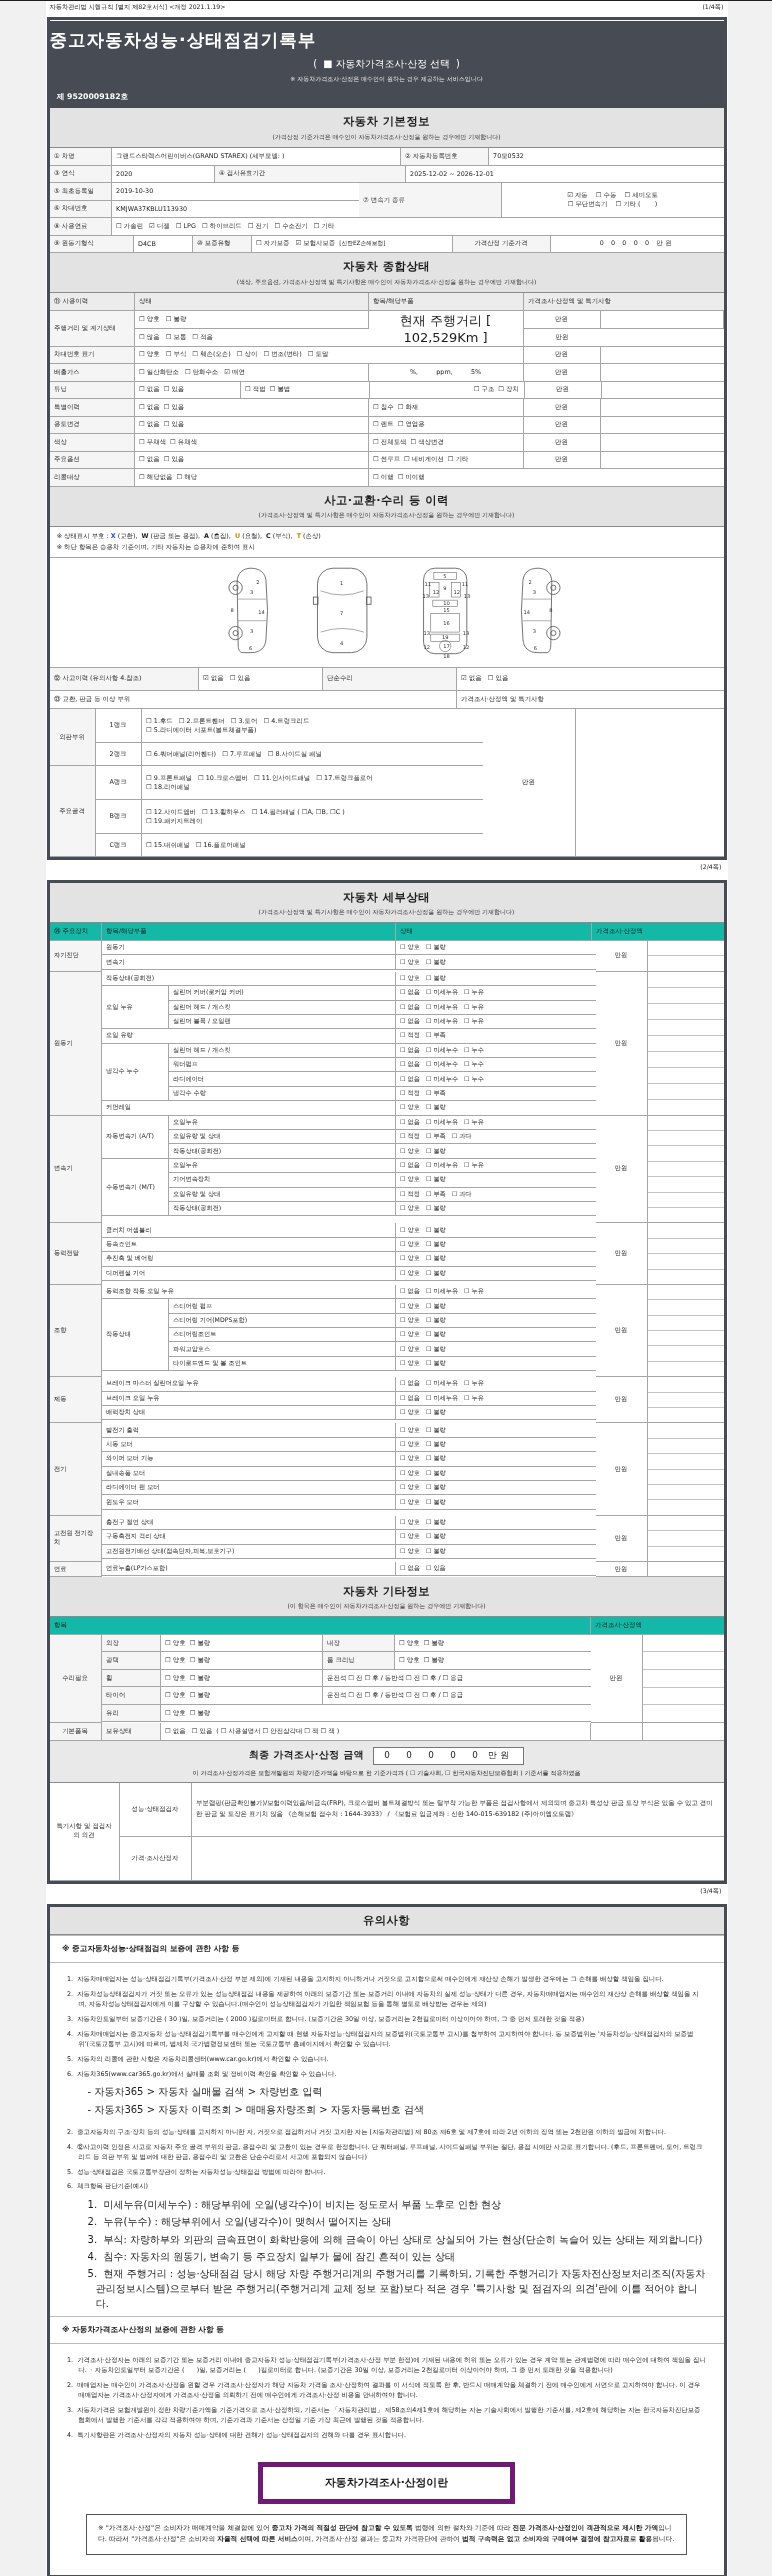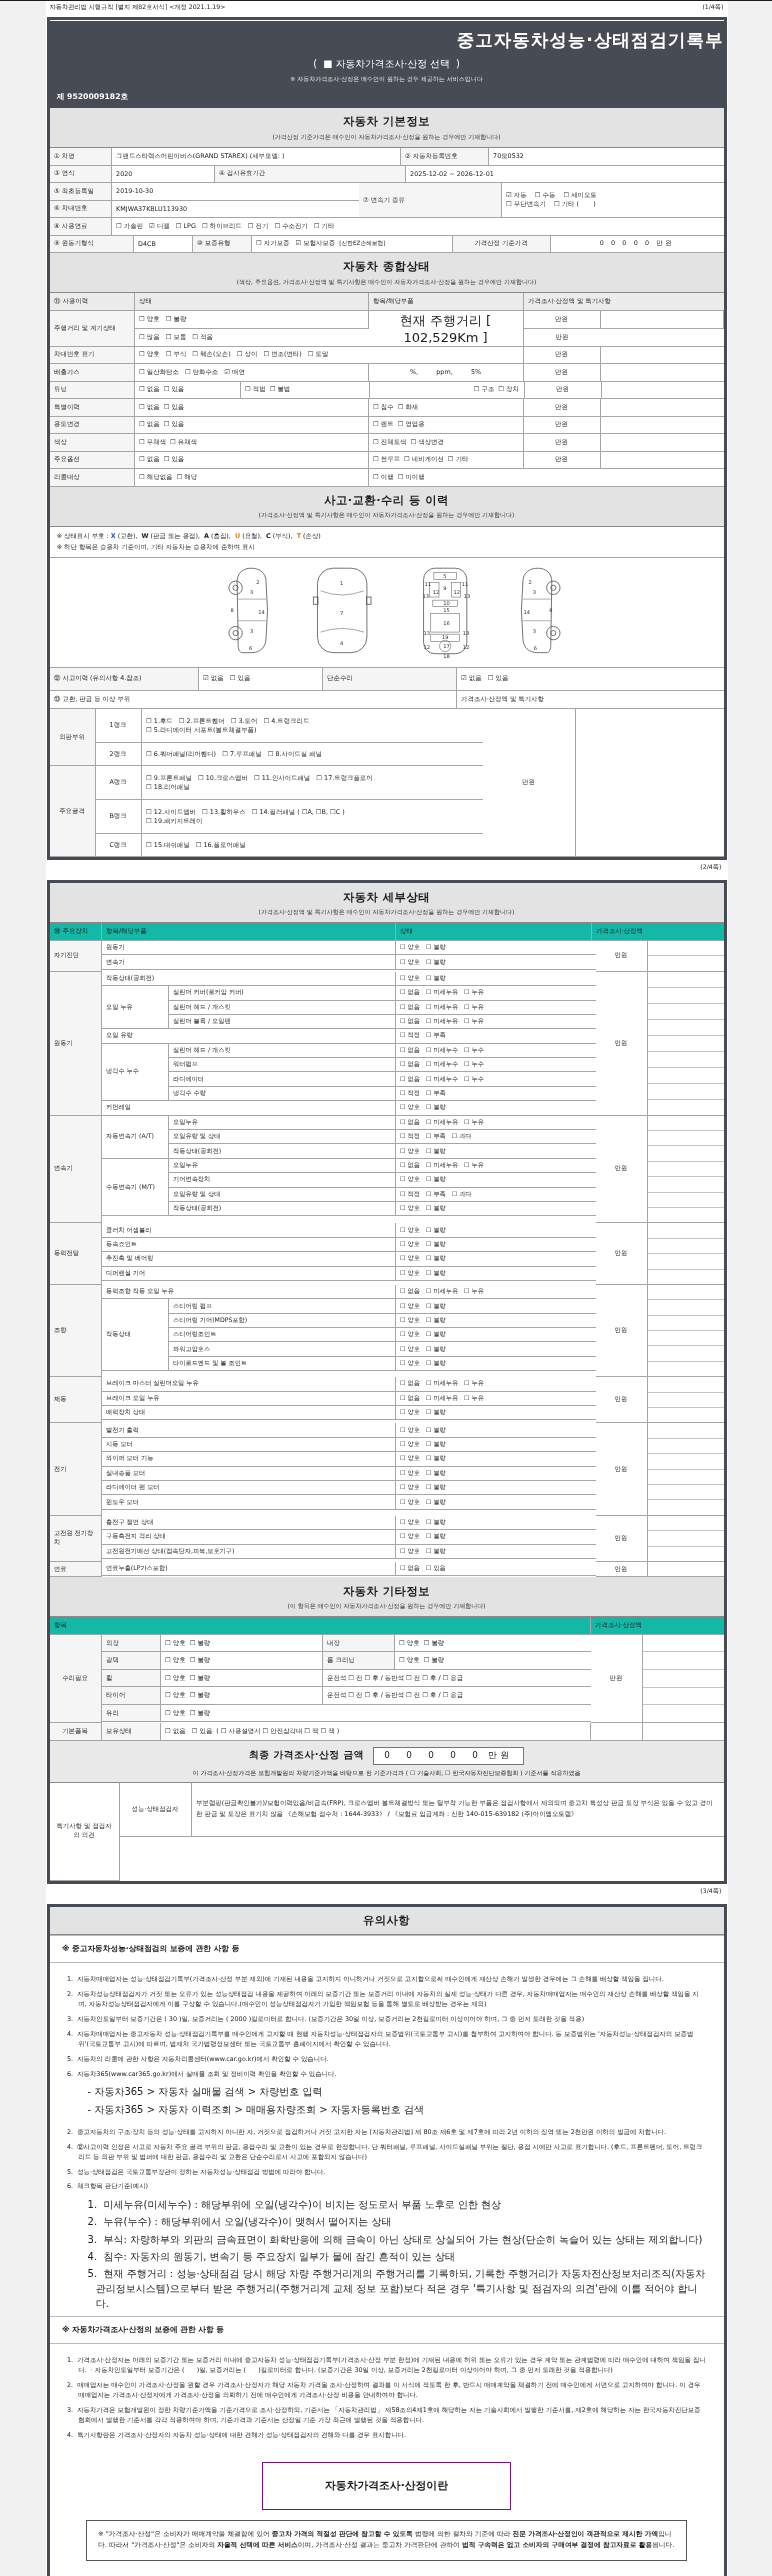--- a/index.html
+++ b/index.html
@@ -3,21 +3,21 @@
 <meta charset="utf-8">
 <style>
   html,body{margin:0;padding:0;background:#f1f1f2;}
   body{width:773px;font-family:"DejaVu Sans","Liberation Sans",sans-serif;color:#1c1c1c;}
   .topline{height:1px;background:#1e1e1e;}
   .sheet{width:680px;margin:0 auto;background:#fff;padding:0 1px 15.5px 1px;}
   .formref{display:flex;justify-content:space-between;font-size:6.2px;color:#222;padding:2.1px 3.1px 5.2px 3.1px;background:#fff;}
   .pagemark{text-align:right;font-size:6.2px;padding:3.1px 5.2px 8.2px 0;color:#222;}
   .pageblock{border:3.6px solid #474b53;background:#fff;}
   .darkhead{background:#474b53;border-top:1.5px solid #fff;color:#fff;padding:7.2px 0 3.1px 0;}
-  .darkhead .t{font-size:17.5px;font-weight:bold;text-align:right;letter-spacing:1px;}
+  .darkhead .t{font-size:17.5px;font-weight:bold;text-align:left;letter-spacing:1px;}
   .darkhead .s{font-size:9.8px;text-align:center;margin-top:5.2px;}
   .darkhead .sn{font-size:6px;text-align:center;margin-top:4.1px;color:#e8e8e8;}
   .docno{font-size:7.7px;font-weight:bold;text-align:left;padding:8.2px 2.1px 3.1px 7.2px;}
   .sechead{background:#e3e3e3;border-bottom:0.5px solid #8a8a8a;text-align:center;padding:6.2px 0 5.2px 0;}
   .sechead .h{font-size:11.3px;font-weight:bold;letter-spacing:0.5px;}
   .sechead .n{font-size:6px;margin-top:3.6px;color:#333;}
   [data-bind]{white-space:pre-wrap;}
   .fr{display:flex;}
   .c{border-right:0.5px solid #a6a6a6;border-bottom:0.5px solid #a6a6a6;display:flex;align-items:center;padding:1px 4.6px;box-sizing:border-box;font-size:6.4px;}
   .c:last-child{border-right:none;}
@@ -55,21 +55,21 @@
   .finalrow{display:flex;justify-content:center;align-items:center;gap:9px;}
   .finalrow .fl{font-size:9.8px;font-weight:bold;letter-spacing:0.5px;}
   .finalrow .fv{font-size:8.8px;border:0.5px solid #777;background:#fff;padding:2.1px 10.3px;letter-spacing:3.6px;}
   .finalnote{font-size:6px;margin-top:4.1px;color:#222;}
   .op .c{font-size:6.4px;}
   .noticewrap{padding:0 0 7.2px 0;}
   .subhead{border-bottom:0.5px solid #bbb;border-top:0.5px solid #bbb;padding:8.2px 12.4px;font-size:7.7px;font-weight:bold;background:#fff;}
   .nlist{padding:7.2px 17.5px 3.1px 17.5px;}
   .ni{font-size:6.4px;line-height:1.55;margin:5px 0;padding-left:11.3px;text-indent:-11.3px;color:#1a1a1a;}
   .nsub{font-size:10px;line-height:1.5;margin:2.1px 0 2.1px 20.6px;padding-left:8.2px;text-indent:-8.2px;}
-  .boxtitle{width:247px;margin:13.4px auto 9.3px auto;border:1px solid #701a75;text-align:center;font-size:10.8px;font-weight:bold;padding:16px 0;}
+  .boxtitle{width:247px;margin:13.4px auto 9.3px auto;border:5px solid #701a75;text-align:center;font-size:10.8px;font-weight:bold;padding:9px 0;}
   .boxpara{width:577px;margin:0 auto 13.4px auto;border:0.5px solid #555;padding:8.2px 11.3px;font-size:6.7px;line-height:1.7;}
   .photosarea{padding:11.3px 0 3.1px 0;display:flex;flex-direction:column;align-items:center;gap:3.1px;}
 </style>
 </head>
 <body>
 
 <div class="topline"></div>
 <div class="sheet">
 
   <div class="formref">
@@ -107,21 +107,21 @@
           <div class="fr">
             <div class="c lab" style="width:62px;min-height:17.5px" data-bind="basic.first_reg_label">⑤ 최초등록일</div>
             <div class="c grow" data-bind="basic.first_reg">2019-10-30</div>
           </div>
           <div class="fr">
             <div class="c lab" style="width:62px;min-height:17.5px" data-bind="basic.vin_label">⑥ 차대번호</div>
             <div class="c grow" data-bind="basic.vin">KMJWA37KBLU113930</div>
           </div>
         </div>
         <div class="c lab" style="width:143px;min-height:35px" data-bind="basic.trans_label">⑦ 변속기 종류</div>
-        <div class="c grow stack" style="justify-content:center;align-items:flex-start;min-height:35px">
+        <div class="c grow stack" style="justify-content:center;align-items:center;min-height:35px">
           <span data-bind="basic.trans1">☑ 자동    ☐ 수동    ☐ 세미오토</span>
           <span data-bind="basic.trans2">☐ 무단변속기    ☐ 기타 (       )</span>
         </div>
       </div>
       <div class="fr">
         <div class="c lab" style="width:62px" data-bind="basic.fuel_label">⑧ 사용연료</div>
         <div class="c grow" data-bind="basic.fuel">☐ 가솔린   ☑ 디젤   ☐ LPG   ☐ 하이브리드   ☐ 전기   ☐ 수소전기   ☐ 기타</div>
       </div>
       <div class="fr">
         <div class="c lab" style="width:84px" data-bind="basic.engine_label">⑨ 원동기형식</div>
@@ -765,20 +765,24 @@
     </div>
 
     <div class="op">
       <div class="fr">
         <div class="c ctr" style="width:70px;min-height:98px" data-bind="opinion.label">특기사항 및 점검자의 의견</div>
         <div class="stack grow">
           <div class="fr">
             <div class="c ctr" style="width:72px;min-height:54px" data-bind="opinion.insp_label">성능·상태점검자</div>
             <div class="c grow" style="min-height:54px;line-height:1.75" data-bind="opinion.insp_text">부분랩핑(판금확인불가)/보험이력있음/비금속(FRP), 크로스멤버 볼트체결방식 또는 탈부착 가능한 부품은 점검사항에서 제외되며 중고차 특성상 판금 도장 부식은 있을 수 있고 경미한 판금 및 도장은 표기치 않음 《손해보험 접수처 : 1644-3933》 / 《보험료 입금계좌 : 신한 140-015-639182 (주)아이엠오토랩》</div>
           </div>
+          <div class="fr">
+            <div class="c ctr" style="width:72px;min-height:44px" data-bind="opinion.price_label">가격·조사산정자</div>
+            <div class="c grow" style="min-height:44px" data-bind="opinion.price_text"></div>
+          </div>
         </div>
       </div>
     </div>
   </section>
   <div class="pagemark" data-bind="meta.page3">(3/4쪽)</div>
 
   <section class="pageblock">
     <div class="sechead">
       <div class="h" data-bind="notice.title">유의사항</div>
     </div>

